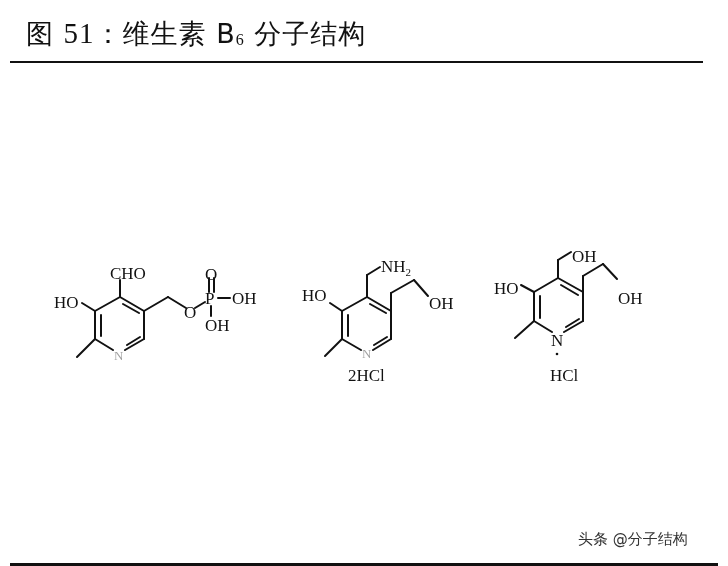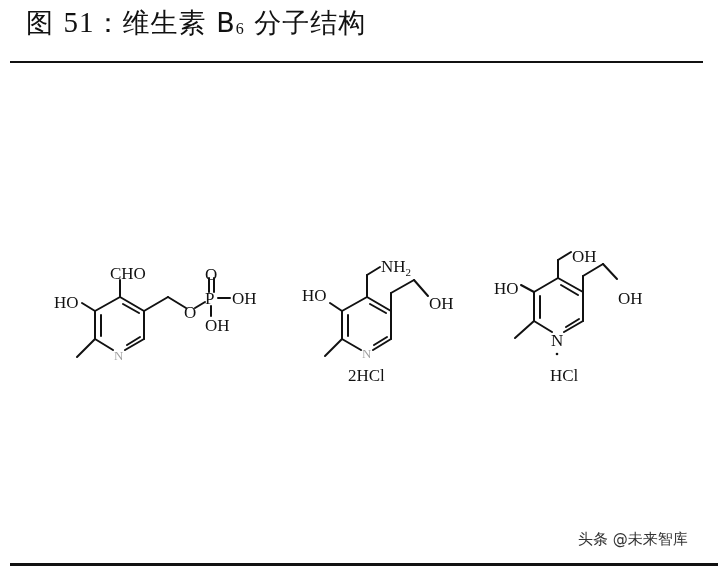--- a/index.html
+++ b/index.html
@@ -1,17 +1,17 @@
 <!DOCTYPE html>
 <html><head>
   <meta charset="utf-8">
   <style>
     html, body { margin: 0; padding: 0; background: #ffffff; }
     body { width: 728px; height: 566px; position: relative; overflow: hidden; font-family: "Liberation Serif", "DejaVu Serif", serif; color: #111; }
-    .title { position: absolute; left: 26px; top: 5px; font-size: 27px; letter-spacing: 1px; font-family: "DejaVu Sans", sans-serif; font-weight: 400; white-space: nowrap; }
+    .title { position: absolute; left: 26px; top: 16px; font-size: 27px; letter-spacing: 1px; font-family: "DejaVu Sans", sans-serif; font-weight: 400; white-space: nowrap; }
     .title .num { font-family: "Liberation Serif", serif; font-size: 29px; }
     .title sub { font-family: "Liberation Serif", serif; font-size: 16px; vertical-align: -2px; }
     .rule-top { position: absolute; left: 10px; top: 61px; width: 693px; height: 2px; background: #111; }
     .rule-bottom { position: absolute; left: 10px; top: 563px; width: 708px; height: 3px; background: #111; }
     .figure { position: absolute; left: 0; top: 0; width: 728px; height: 566px; }
     .watermark { position: absolute; left: 578px; top: 530px; font-family: "DejaVu Sans", sans-serif; font-size: 15px; color: #333; white-space: nowrap; }
     svg text { font-family: "Liberation Serif", serif; fill: #111; }
   </style>
 </head>
 <body>
@@ -106,15 +106,15 @@
   <text x="348" y="381" font-size="17">2HCl</text>
 
   <text x="572" y="262" font-size="17">OH</text>
   <text x="494" y="294" font-size="17">HO</text>
   <text x="618" y="304" font-size="17">OH</text>
   <text x="551" y="346" font-size="17">N</text>
   <circle cx="557" cy="354" r="1.3" fill="#111"></circle>
   <text x="550" y="381" font-size="17">HCl</text>
 </svg>
 
-<div class="watermark">头条 @未来智库</div>
+<div class="watermark">头条 @分子结构</div>
 
 <div class="rule-bottom"></div>
 
 </body></html>

